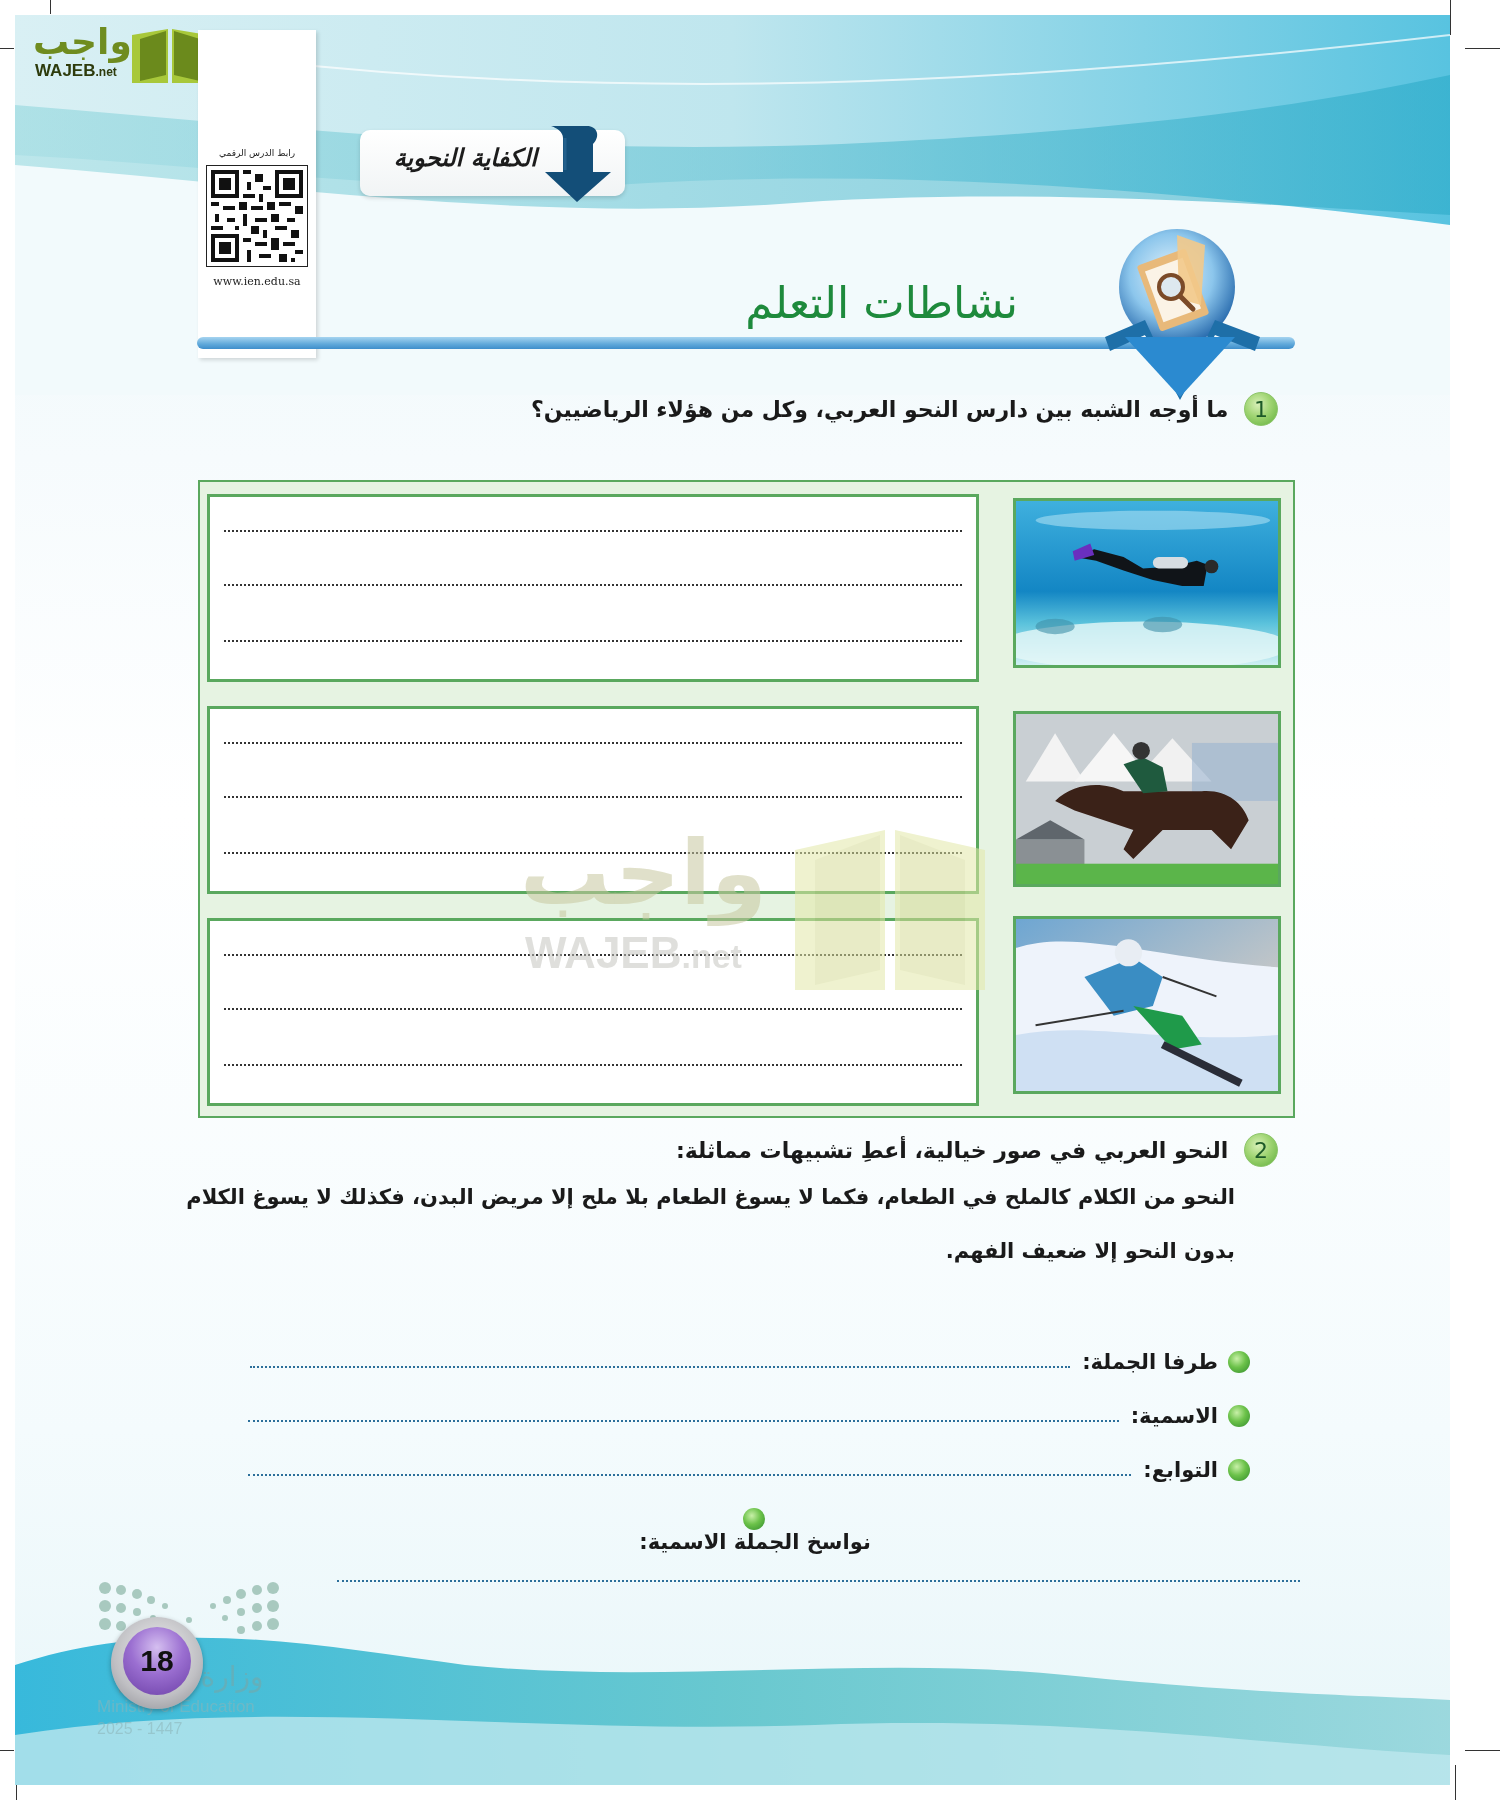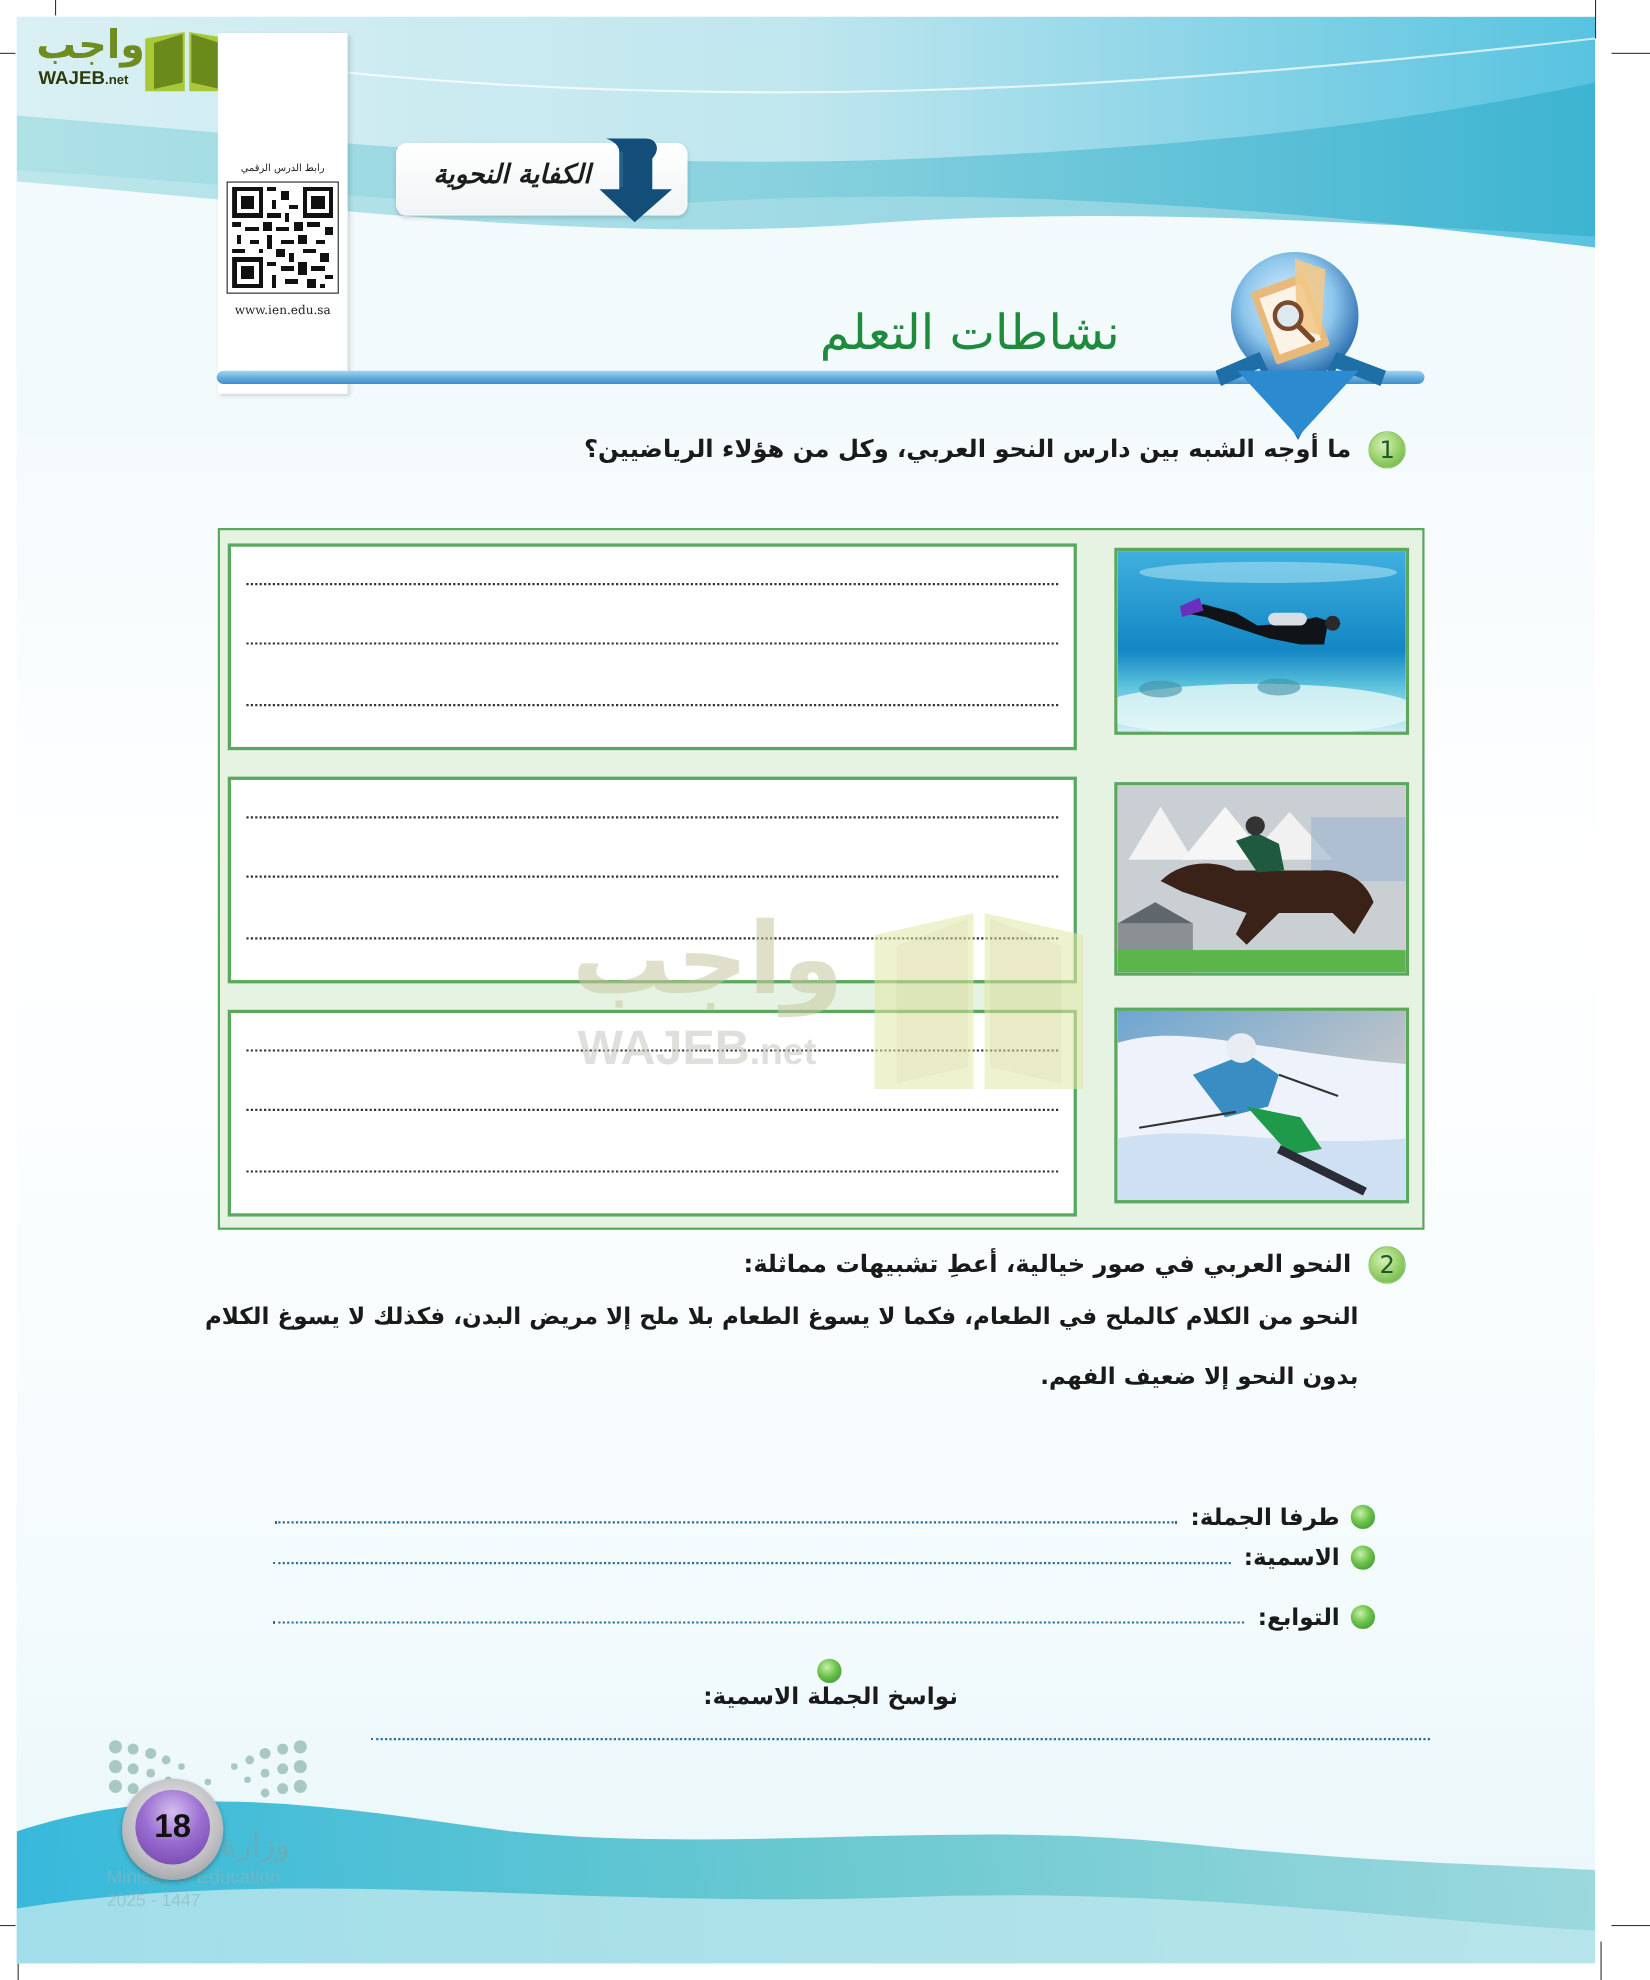--- a/index.html
+++ b/index.html
@@ -335,21 +335,21 @@
   </div>
 
   <div class="q-heading" style="right:172px; top:1118px;">
     <span class="q-badge">2</span>
     <span class="q-text">النحو العربي في صور خيالية، أعطِ تشبيهات مماثلة:</span>
   </div>
 
   <div class="para" style="top:1170px;">النحو من الكلام كالملح في الطعام، فكما لا يسوغ الطعام بلا ملح إلا مريض البدن، فكذلك لا يسوغ الكلام</div>
   <div class="para" style="top:1224px;">بدون النحو إلا ضعيف الفهم.</div>
 
-  <div class="fill-item" style="top:1331px; right:200px; width:1000px;margin-top:17px;">
+  <div class="fill-item" style="top:1331px; right:200px; width:1000px;">
     <span class="fill-bullet"></span>
     <span class="fill-label">طرفا الجملة:</span>
     <span class="fill-dots"></span>
   </div>
   <div class="fill-item" style="top:1385px; right:200px; width:1002px;">
     <span class="fill-bullet"></span>
     <span class="fill-label">الاسمية:</span>
     <span class="fill-dots"></span>
   </div>
   <div class="fill-item" style="top:1439px; right:200px; width:1002px;">

